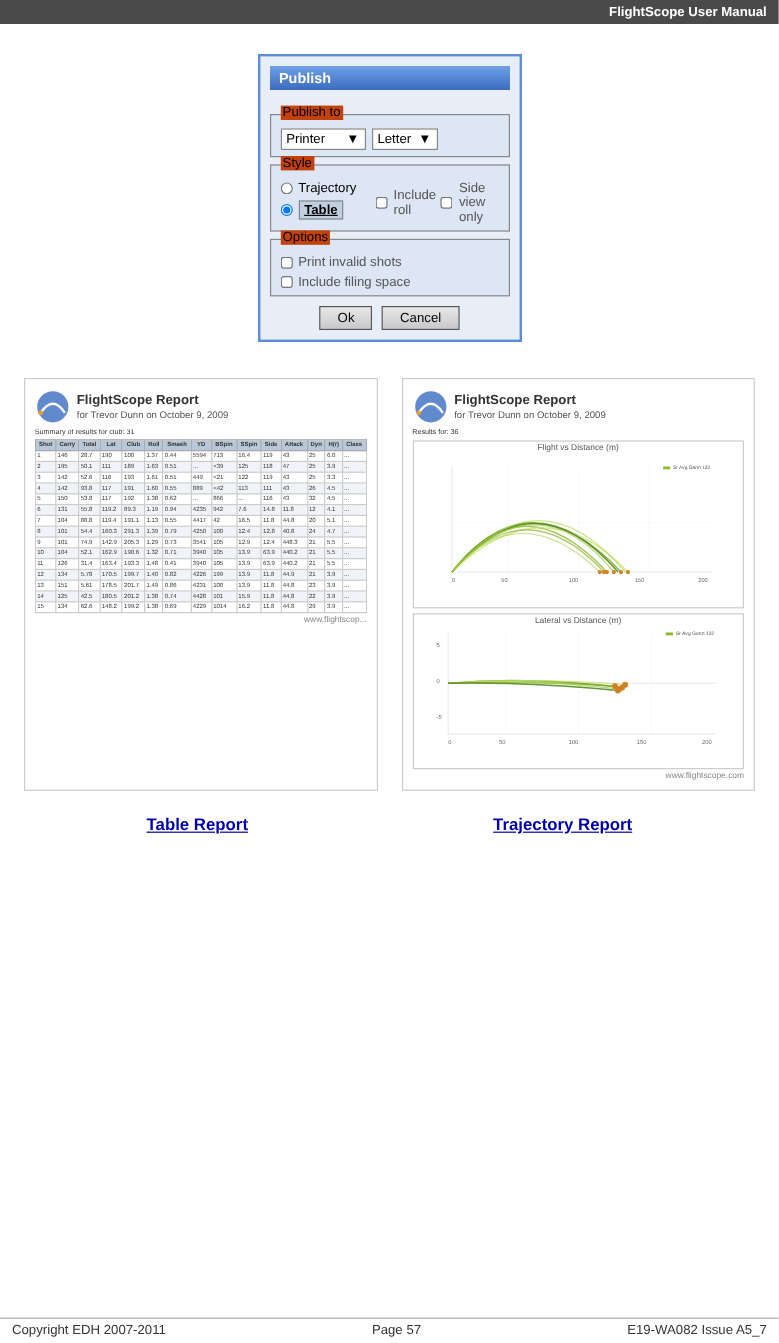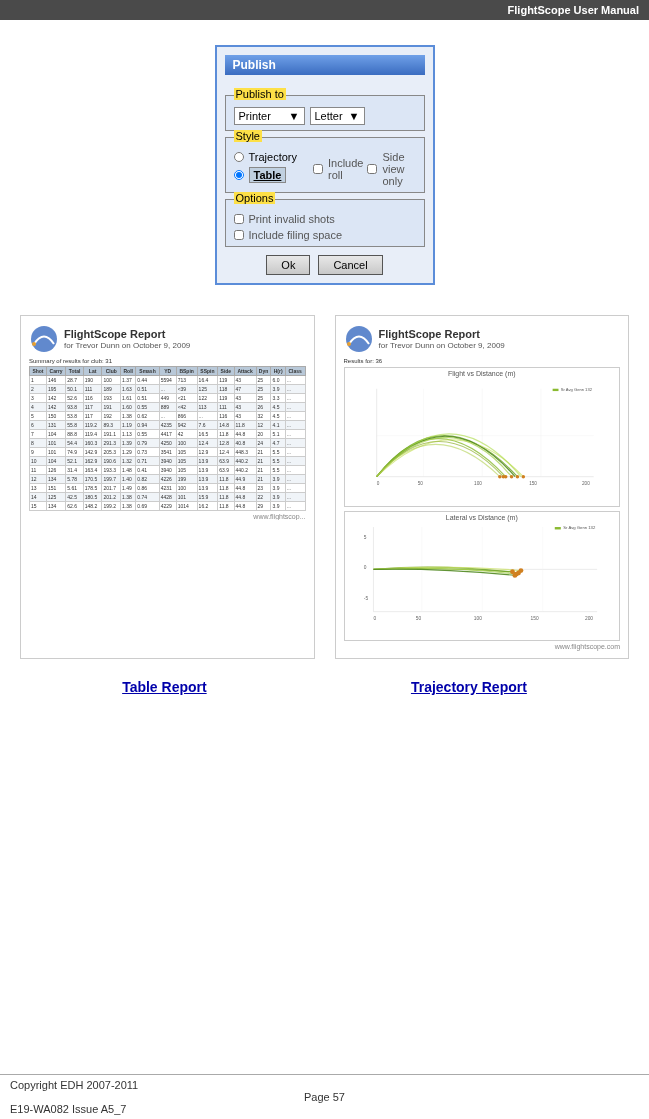--- a/index.html
+++ b/index.html
@@ -55,21 +55,21 @@
       background: #dce6f5;
       padding: 5px 8px;
       margin-bottom: 6px;
       position: relative;
     }
 
     .dialog-section-title {
       position: absolute;
       top: -8px;
       left: 8px;
-      background: #fde047;
+      background: #c2410c;
       font-size: 11px;
       padding: 0 2px;
     }
 
     .publish-to-row {
       display: flex;
       gap: 5px;
       margin-top: 6px;
       align-items: center;
     }
@@ -260,21 +260,20 @@
     .page-footer {
       position: absolute;
       bottom: 0;
       left: 0;
       right: 0;
       border-top: 1px solid #aaa;
       display: flex;
       padding: 4px 10px;
       font-size: 11px;
       color: #333;
-      flex-direction: column;
     }
 
     .footer-center {
       text-align: center;
       flex: 1;
     }
 
     
     .style-content {
       padding-top: 8px;

